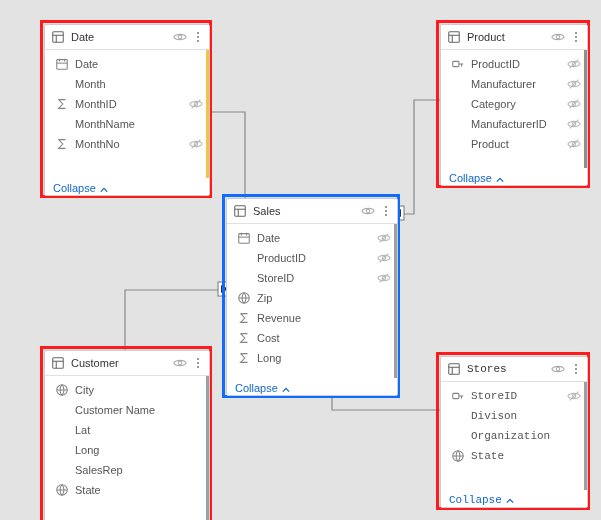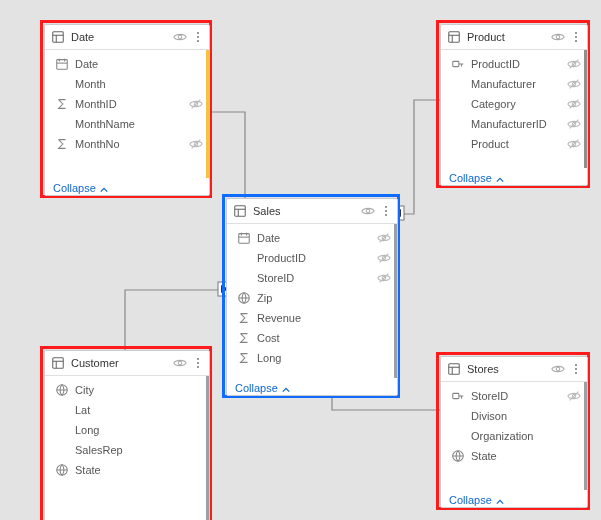--- a/index.html
+++ b/index.html
@@ -392,20 +392,29 @@
             </span>
             <span class="fname">City</span>
             <span class="hide v-false"><svg class="svg" viewBox="0 0 16 16">
                 <path class="stroke" d="M1 8c2.5-4 12.5-4 14 0-2.5 4-12.5 4-14 0z"></path>
                 <circle class="stroke" cx="8" cy="8" r="2"></circle>
                 <line class="stroke" x1="3" y1="13" x2="13" y2="3"></line>
               </svg></span>
           </div>
           <div class="row">
             <span class="ficon"></span>
+            <span class="fname">Customer Name</span>
+            <span class="hide v-false"><svg class="svg" viewBox="0 0 16 16">
+                <path class="stroke" d="M1 8c2.5-4 12.5-4 14 0-2.5 4-12.5 4-14 0z"></path>
+                <circle class="stroke" cx="8" cy="8" r="2"></circle>
+                <line class="stroke" x1="3" y1="13" x2="13" y2="3"></line>
+              </svg></span>
+          </div>
+          <div class="row">
+            <span class="ficon"></span>
             <span class="fname">Lat</span>
             <span class="hide v-false"><svg class="svg" viewBox="0 0 16 16">
                 <path class="stroke" d="M1 8c2.5-4 12.5-4 14 0-2.5 4-12.5 4-14 0z"></path>
                 <circle class="stroke" cx="8" cy="8" r="2"></circle>
                 <line class="stroke" x1="3" y1="13" x2="13" y2="3"></line>
               </svg></span>
           </div>
           <div class="row">
             <span class="ficon"></span>
             <span class="fname">Long</span>
@@ -434,21 +443,21 @@
             <span class="fname">State</span>
             <span class="hide v-false"><svg class="svg" viewBox="0 0 16 16">
                 <path class="stroke" d="M1 8c2.5-4 12.5-4 14 0-2.5 4-12.5 4-14 0z"></path>
                 <circle class="stroke" cx="8" cy="8" r="2"></circle>
                 <line class="stroke" x1="3" y1="13" x2="13" y2="3"></line>
               </svg></span>
           </div>
         </div>
       </div>
       <div class="frame red" style="left: 436px; top: 352px; width: 148px; height: 152px;"></div>
-      <div class="tbl" style="left: 440px; top: 356px; width: 146px; height: 150px;">
+      <div class="tbl" style="left: 440px; top: 356px; width: 146px; height: 150px; font-family: Liberation Mono, monospace;">
         <div class="hdr">
           <span class="ticon">
             <svg class="svg" viewBox="0 0 16 16">
               <rect class="stroke" x="2" y="2" width="12" height="12" rx="1"></rect>
               <line class="stroke" x1="2" y1="6" x2="14" y2="6"></line>
               <line class="stroke" x1="6" y1="6" x2="6" y2="14"></line>
             </svg>
           </span>
           <span class="title">Stores</span>
           <span class="eye"><svg class="svg" viewBox="0 0 16 16">

